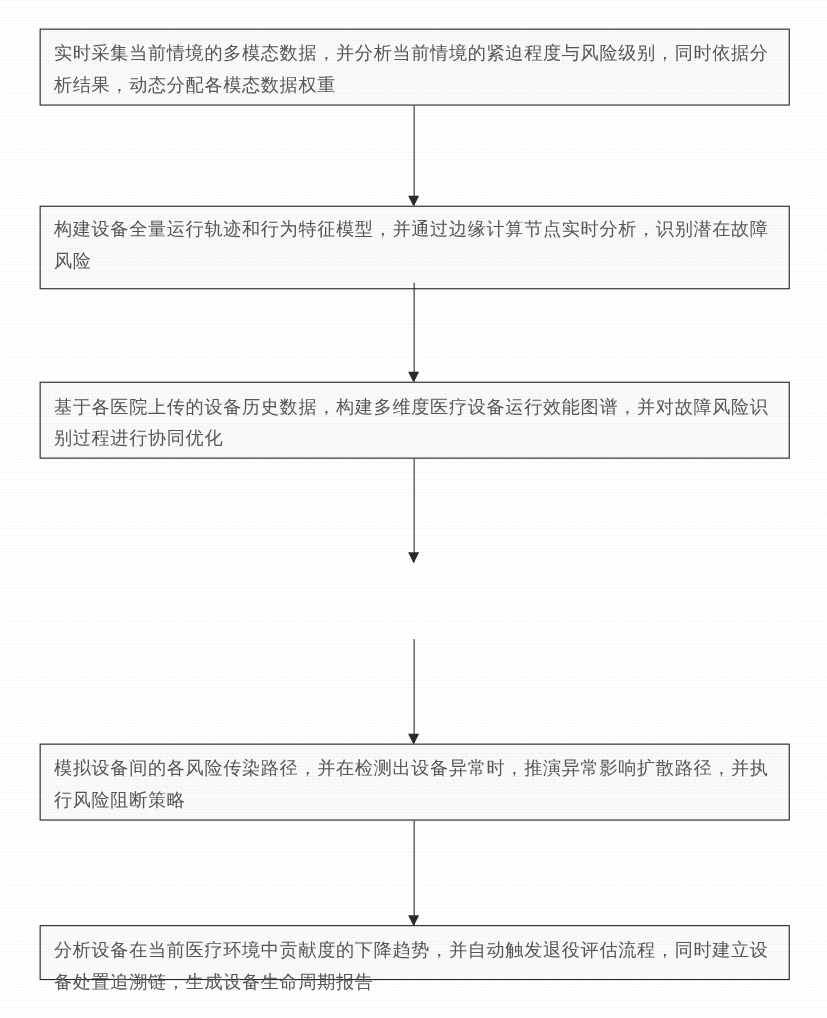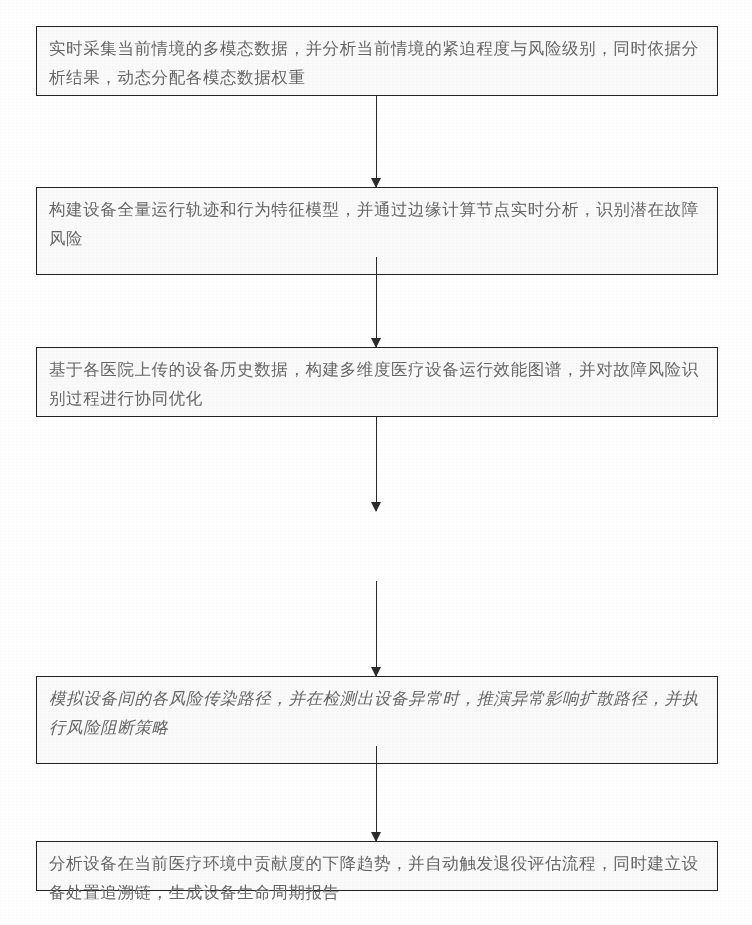--- a/index.html
+++ b/index.html
@@ -24,21 +24,21 @@
     position: absolute;
     left: 36px;
     width: 682px;
     box-sizing: border-box;
     border: 1px solid #2a2a2a;
     background: #f1f1f1;
     padding: 7px 10px 8px 12px;
     font-size: 16.5px;
     line-height: 29px;
     letter-spacing: 0.6px;
-    color: #a16207;
+    color: #0369a1;
     text-align: left;
     word-break: break-all;
     filter: contrast(1.08) grayscale(1);
   }
   .node-text {
     display: block;
     text-indent: 0;
   }
   .connector {
     position: absolute;
@@ -51,24 +51,24 @@
     left: -5px;
     bottom: -1px;
     width: 0;
     height: 0;
     border-left: 5.5px solid transparent;
     border-right: 5.5px solid transparent;
     border-top: 10px solid #2b2b2b;
   }
   
   .n1 { top: 26px;  height: 70px; }
-  .n2 { top: 187px; height: 88px; }
+  .n2 { top: 187px; height: 76px; font-family: Liberation Mono, monospace; }
   .n3 { top: 347px; height: 70px; }
   .n4 { top: 511px; height: 70px; }
-  .n5 { top: 676px; height: 88px; font-style: italic; }
+  .n5 { top: 676px; height: 70px; }
   .n6 { top: 841px; height: 50px; }
 
   .c1 { top: 96px;  height: 91px; }
   .c2 { top: 257px; height: 90px; }
   .c3 { top: 417px; height: 94px; }
   .c4 { top: 581px; height: 95px; }
   .c5 { top: 746px; height: 95px; }
 
   
   .grain {

